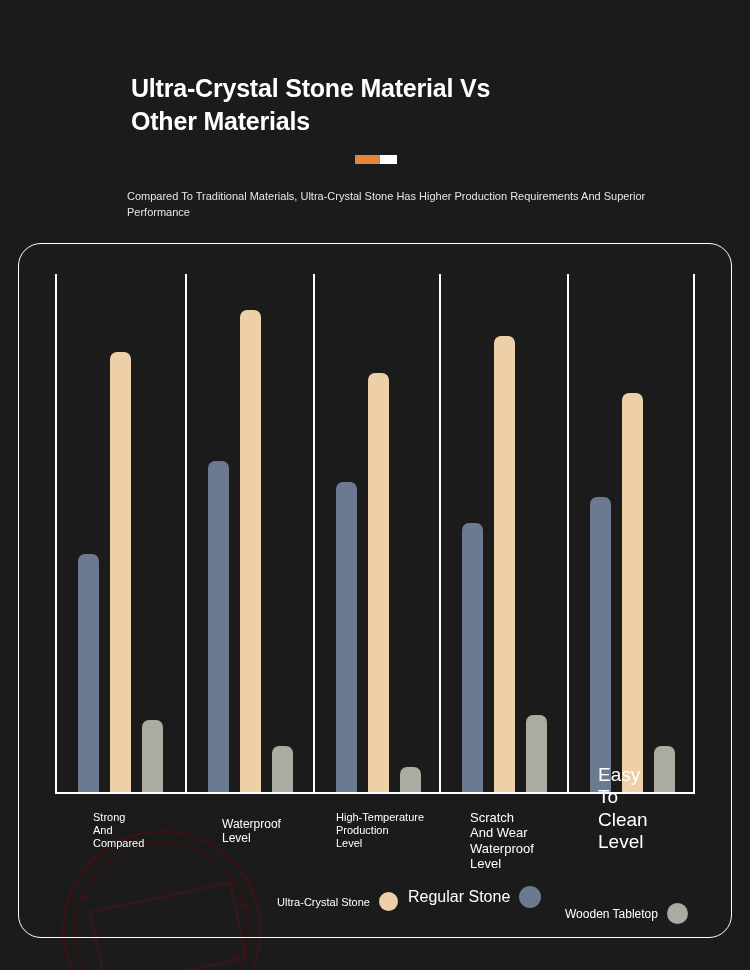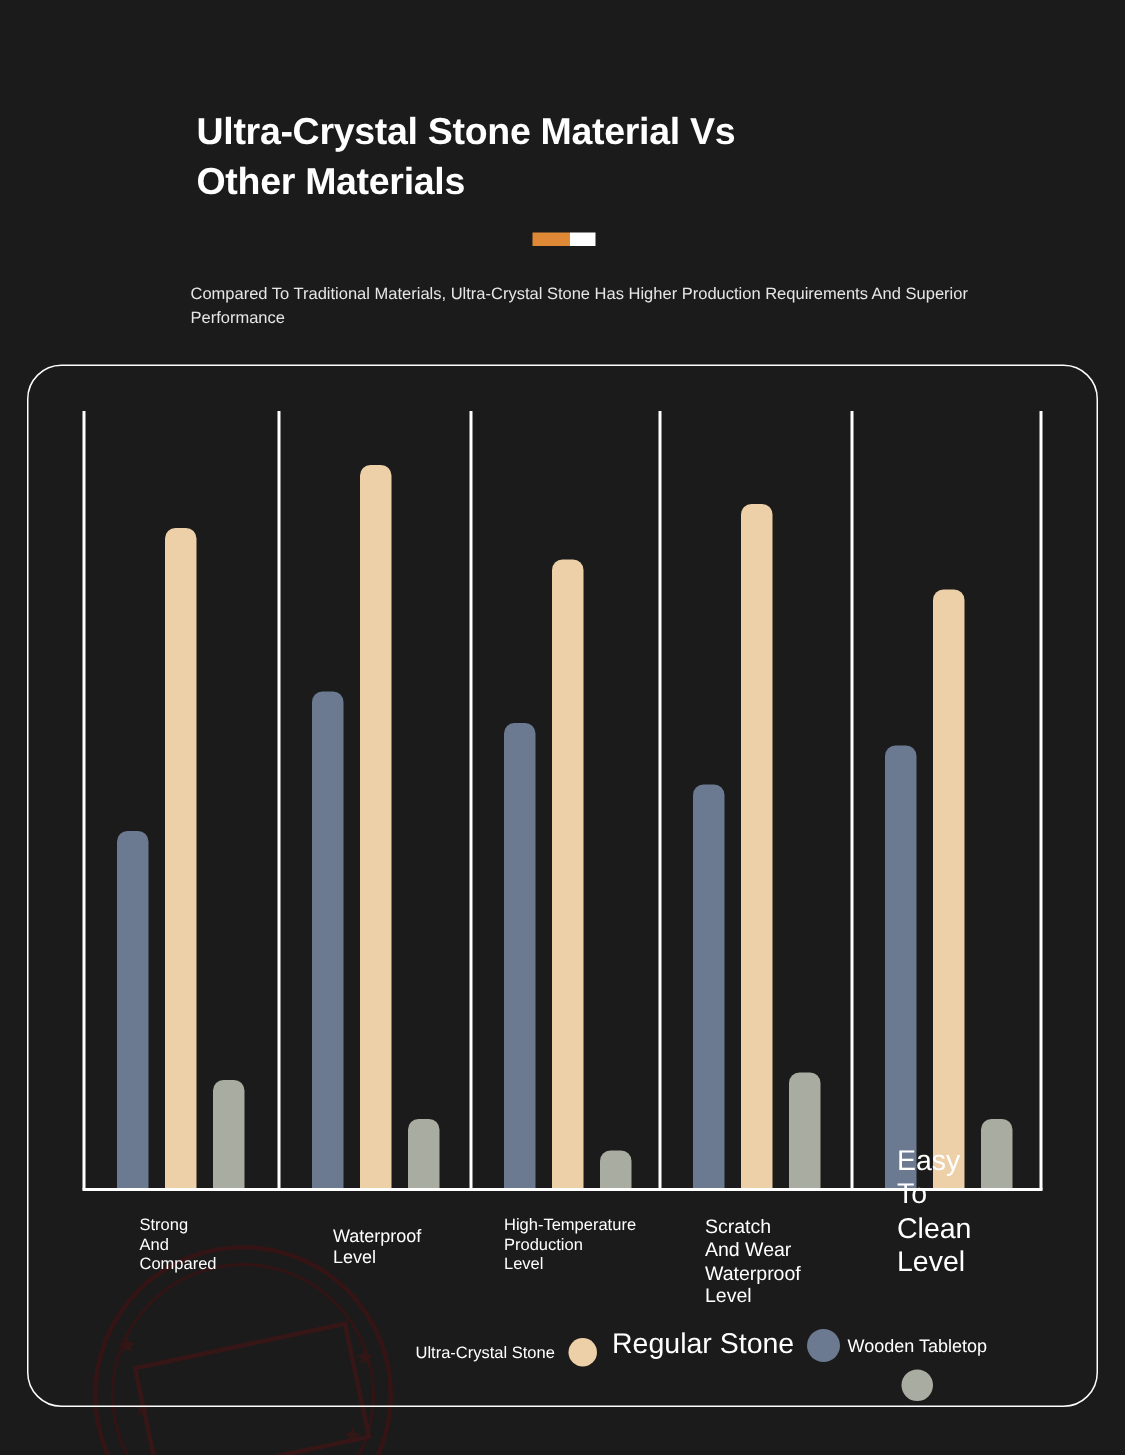--- a/index.html
+++ b/index.html
@@ -214,25 +214,25 @@
 To
 Clean
 Level</div>
     </div>
 
   <div class="legend" id="legend">
       <div class="legend-item" style="left: 0px; top: 8px; font-size: 11px; margin-left: 24px;">
         <span>Ultra-Crystal Stone</span>
         <span class="legend-dot" style="width: 19px; height: 19px; background: rgb(237, 207, 168);"></span>
       </div>
-      <div class="legend-item" style="left: 155px; top: 2px; font-size: 19px; text-align: right;">
+      <div class="legend-item" style="left: 155px; top: 2px; font-size: 16px; text-align: right;">
         <span>Regular Stone</span>
         <span class="legend-dot" style="width: 22px; height: 22px; background: rgb(107, 122, 145);"></span>
       </div>
-      <div class="legend-item" style="left: 312px; top: 6px; font-size: 12px; flex-direction: column;">
+      <div class="legend-item" style="left: 312px; top: 19px; font-size: 12px;">
         <span>Wooden Tabletop</span>
         <span class="legend-dot" style="width: 21px; height: 21px; background: rgb(169, 172, 160);"></span>
       </div>
     </div>
 
 <div class="divider" style="left: 185px;"></div>
     <div class="divider" style="left: 313px;"></div>
     <div class="divider" style="left: 439px;"></div>
     <div class="divider" style="left: 567px;"></div>
     <div class="divider" style="left: 55px;"></div>

